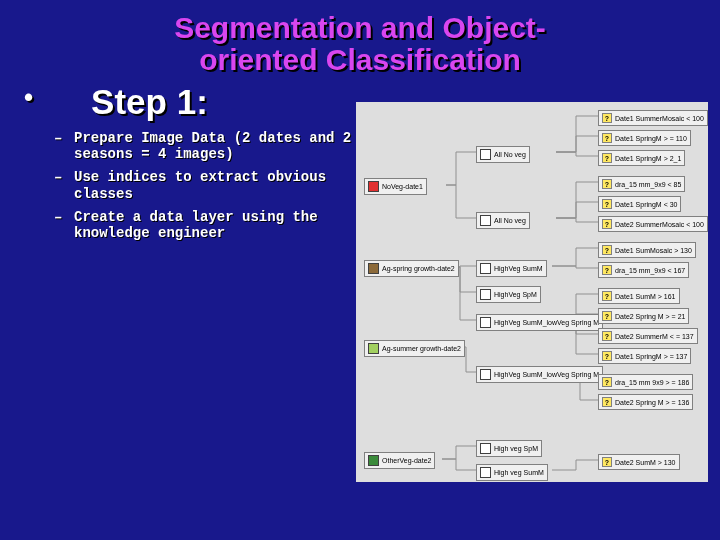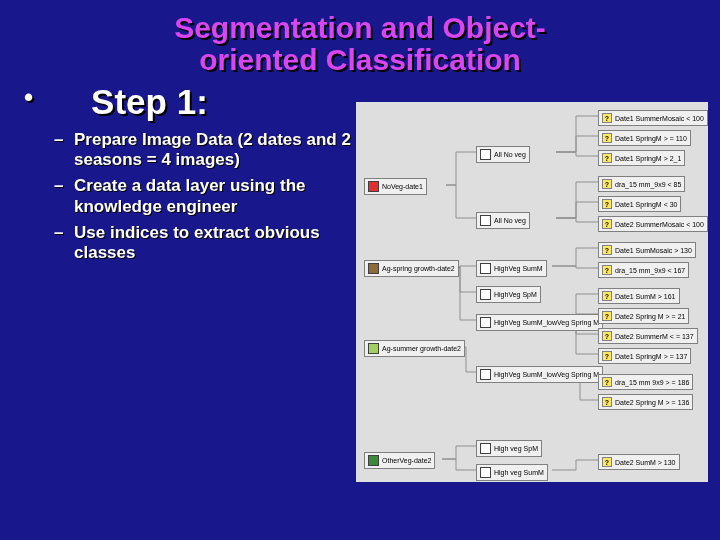--- a/index.html
+++ b/index.html
@@ -54,26 +54,27 @@
     text-shadow: 2px 2px 0 #000;
     line-height: 1.1;
   }
   ul.sub {
     margin: 8px 0 0 30px;
     padding: 0;
     list-style: none;
   }
   ul.sub li {
     position: relative;
-    font-size: 17px;
+    font-size: 14px;
     font-weight: 700;
     line-height: 1.2;
     margin-bottom: 6px;
     padding-left: 20px;
     text-shadow: 1px 1px 0 #000;
+    font-family: Liberation Mono, monospace;
   }
   ul.sub li::before {
     content: "–";
     position: absolute;
     left: 0;
     top: 0;
   }
   .diagram {
     position: absolute;
     right: 12px;
@@ -136,22 +137,22 @@
   <div class="content">
     <div class="left">
       <div class="bullet-row">
         <span class="disc">•</span>
         <div class="step">
           <span>Step 1:</span><br>
         </div>
       </div>
       <ul class="sub">
         <li>Prepare Image Data (2 dates and 2 seasons = 4 images)</li>
+        <li>Use indices to extract obvious classes</li>
         <li>Create a data layer using the knowledge engineer</li>
-        <li>Use indices to extract obvious classes</li>
       </ul>
     </div>
   </div>
 
   <div class="diagram">
     <svg class="wires">
       <g stroke="#909090" stroke-width="1" fill="none">
         <path d="M90 83 L100 83 L100 50 L120 50"></path>
         <path d="M90 83 L100 83 L100 116 L120 116"></path>
         <path d="M200 50 L220 50 L220 14 L242 14"></path>

